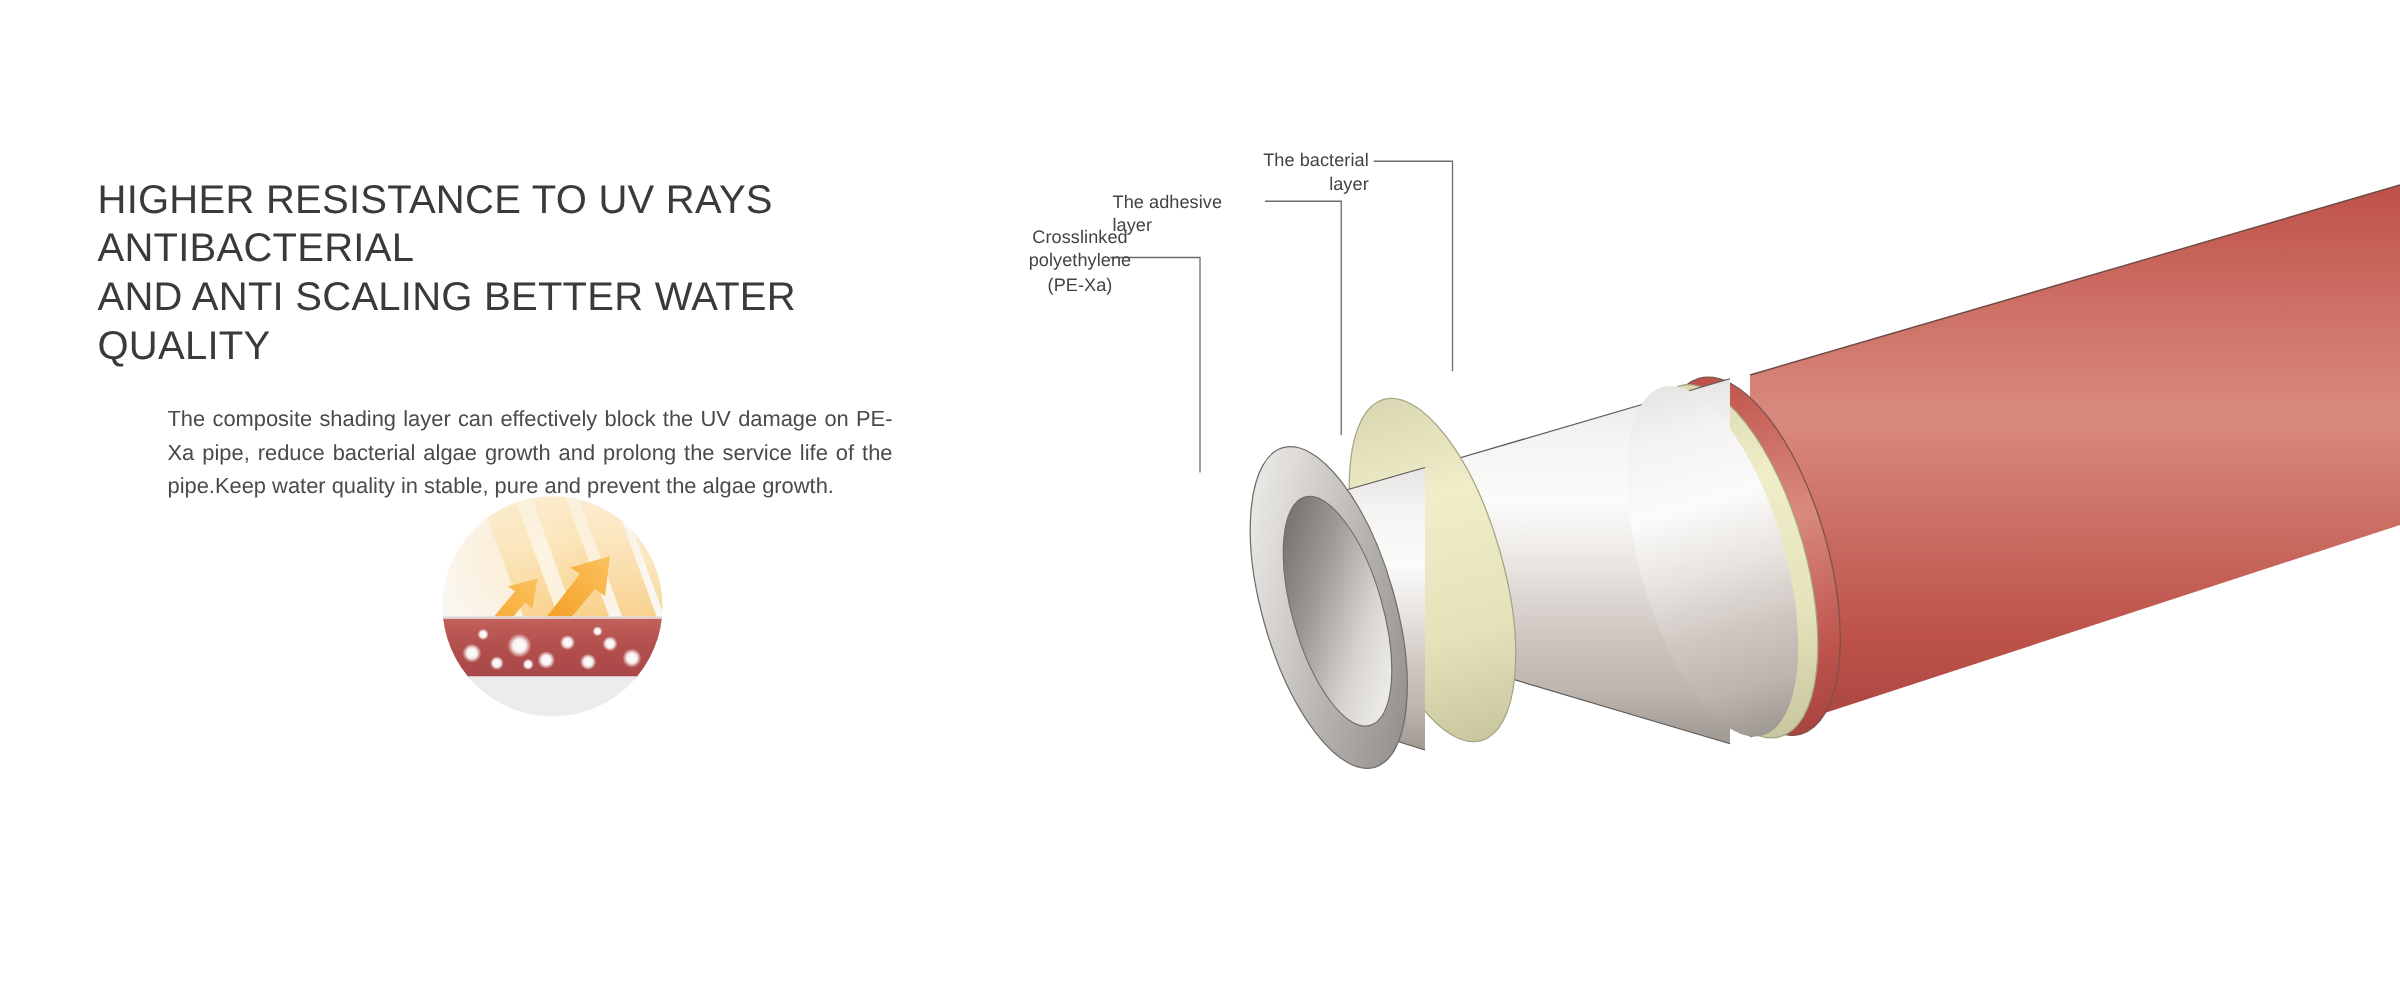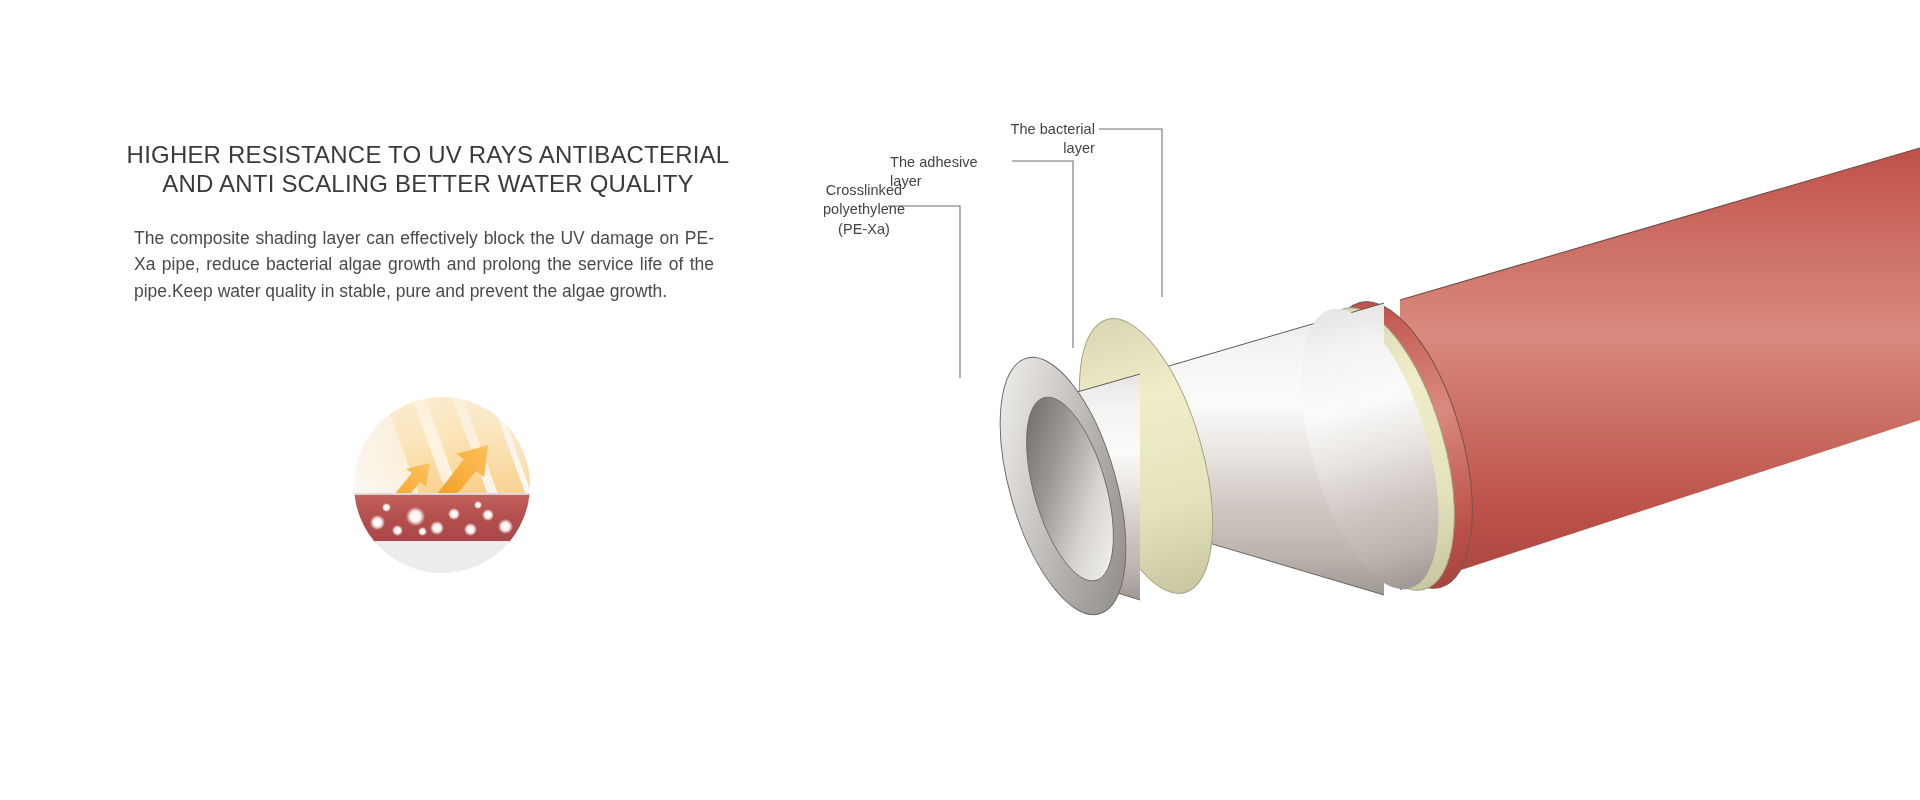--- a/index.html
+++ b/index.html
@@ -9,26 +9,25 @@
     font-family:"Liberation Sans", sans-serif;
     color:#3b3b3b;
     -webkit-font-smoothing:antialiased;
   }
 
   
   #left-panel {
     position:absolute; left:78px; top:140px; width:700px;
   }
   #headline {
-    font-size:24px;
+    font-size:32px;
     line-height:1.22;
     font-weight:400;
     letter-spacing:.2px;
     color:#3a3a3a;
-    text-align:center;
     white-space:pre-line;
   }
   #body-copy {
     margin-top:26px;
     margin-left:56px;
     width:580px;
     font-size:17.5px;
     line-height:1.52;
     color:#4a4a4a;
     text-align:justify;

